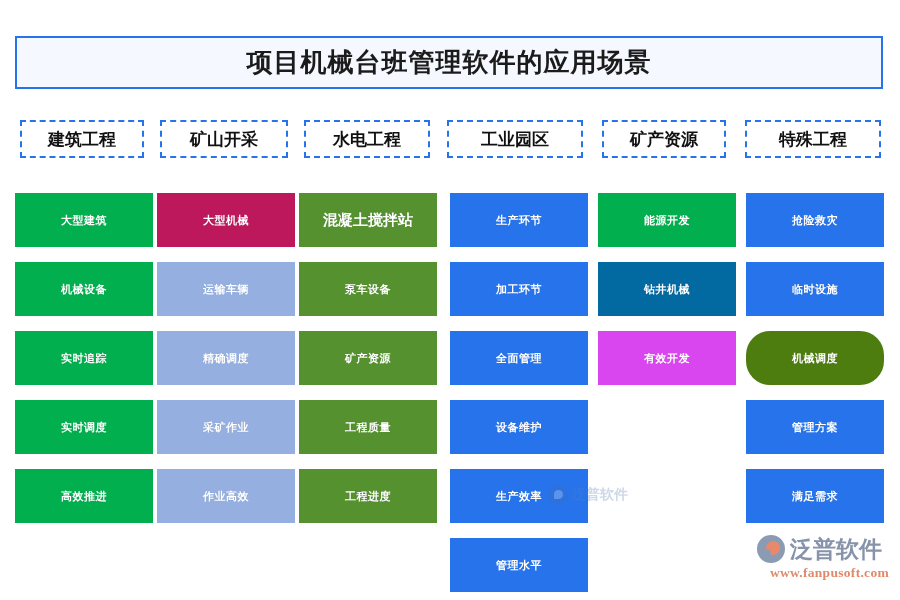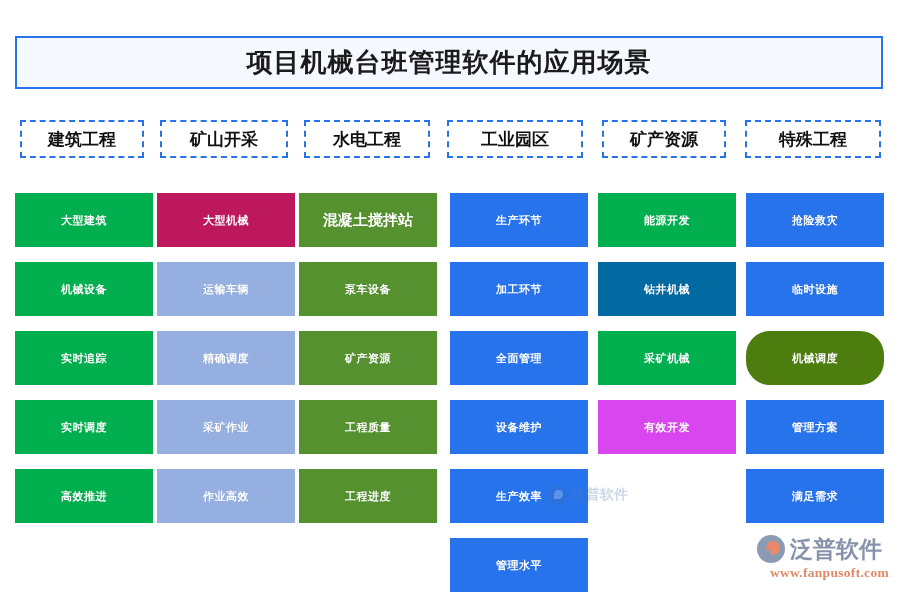--- a/index.html
+++ b/index.html
@@ -286,23 +286,20 @@
         <span>管理水平</span>
       </div>
     </div>
     <div class="column" style="left: 598px;">
       <div class="cell" style="background: rgb(2, 175, 78);">
         <span>能源开发</span>
       </div>
       <div class="cell" style="background: #0369a1;">
         <span>钻井机械</span>
       </div>
-      <div class="cell" style="background: rgb(2, 175, 78);">
-        <span>采矿机械</span>
-      </div>
       <div class="cell" style="background: #d946ef;">
         <span>有效开发</span>
       </div>
     </div>
     <div class="column" style="left: 746px;">
       <div class="cell" style="background: rgb(38, 115, 235);">
         <span>抢险救灾</span>
       </div>
       <div class="cell" style="background: rgb(38, 115, 235);">
         <span>临时设施</span>

